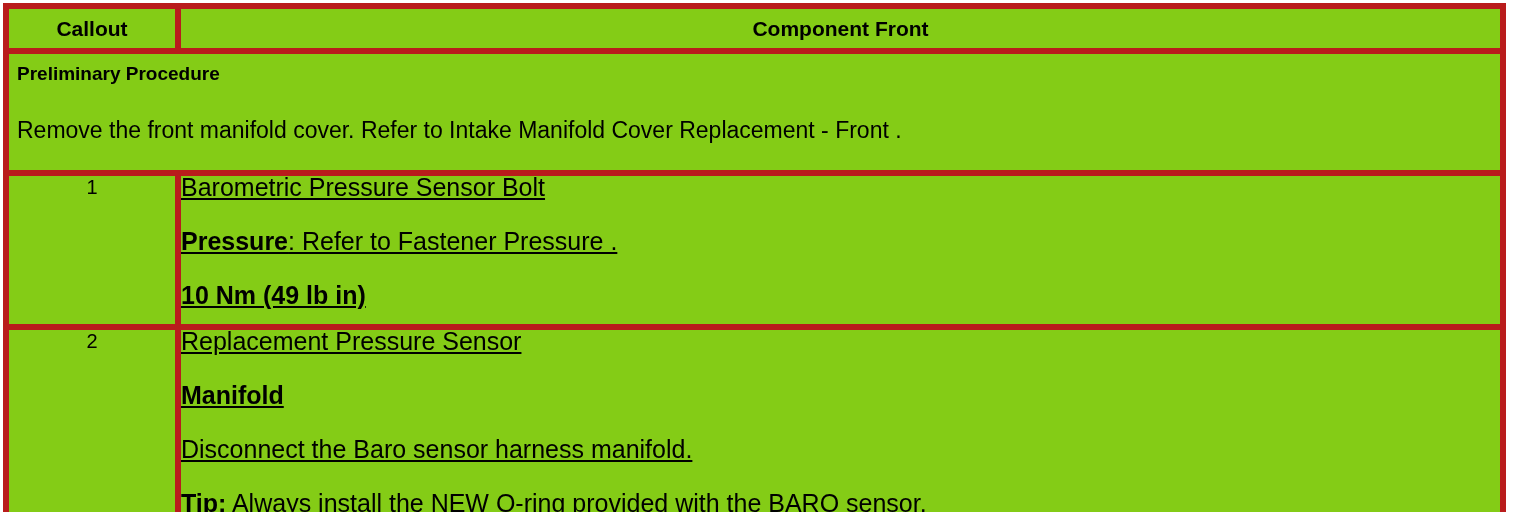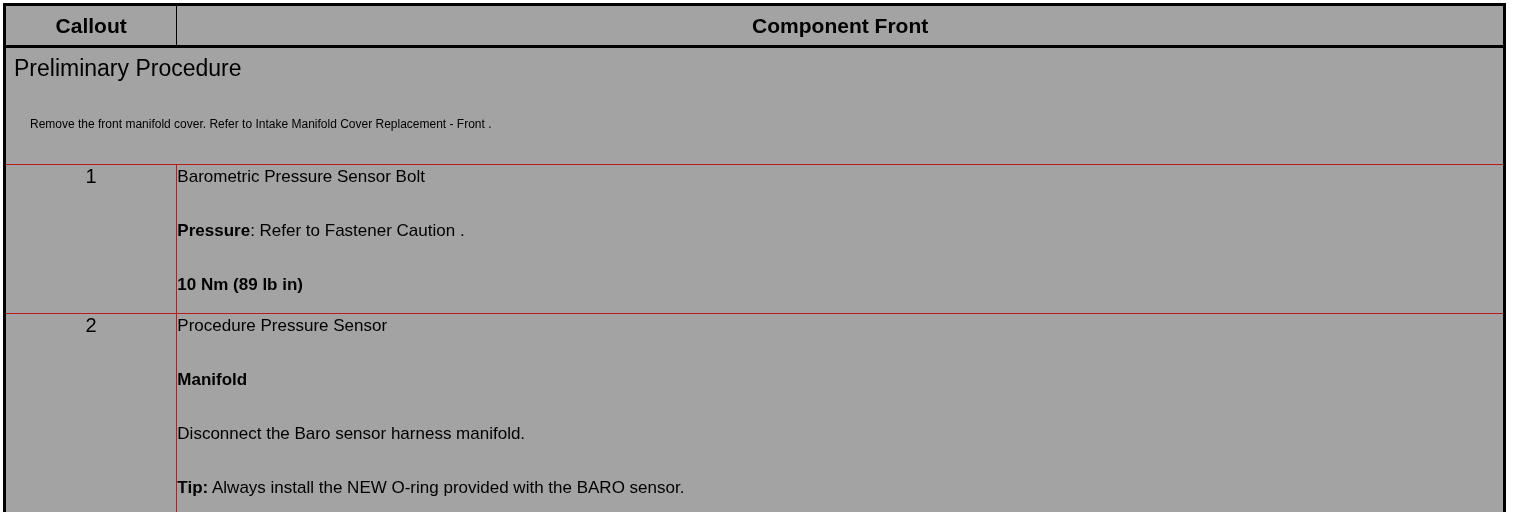--- a/index.html
+++ b/index.html
@@ -26,24 +26,24 @@
   table.callout-table {
     border-collapse: collapse;
     width: 1503px;
     height: 505px;
     table-layout: fixed;
     border: 3px solid #000000;
     background: #ffffff;
   }
   table.callout-table td,
   table.callout-table th {
-    border: 1px solid #b91c1c;
+    border: 6px solid #b91c1c;
     padding: 0;
     vertical-align: top;
-    background: #a3a3a3;
+    background: #84cc16;
   }
   col.col-callout { width: 172px; }
   col.col-name { width: 1325px; }
 
   
   tr.header-row th {
     border-bottom: 3px solid #000000;
     height: 39px;
     text-align: center;
     vertical-align: middle;
@@ -53,50 +53,51 @@
   }
   tr.header-row th.h-callout { border-right: 1px solid #000000; }
 
   
   tr.prelim-row td {
     height: 101px;
     padding: 9px 8px 6px 8px;
     vertical-align: top;
   }
   .prelim-title {
-    font-weight: normal;
-    font-size: 23px;
+    font-weight: bold;
+    font-size: 19px;
     line-height: 22px;
     margin: 0 0 34px 0;
   }
   .prelim-text {
     font-weight: normal;
-    font-size: 12px;
+    font-size: 23px;
     line-height: 23px;
-    margin: 16px;
+    margin: 0;
   }
 
   
   td.callout-num {
     text-align: center;
     vertical-align: middle;
     font-size: 20px;
     line-height: 23px;
     font-weight: normal;
   }
   td.component-cell {
     padding: 8px 8px 8px 6px;
     vertical-align: top;
   }
   .comp-line {
-    font-size: 17px;
+    font-size: 25px;
     line-height: 23px;
     font-weight: normal;
     margin: 0 0 31px 0;
     white-space: nowrap;
+    text-decoration: underline;
   }
   .comp-line:last-child { margin-bottom: 0; }
   .comp-line.bold-all { font-weight: bold; }
   .comp-line .lead-bold { font-weight: bold; }
 
   tr.row-1 td { height: 148px; }
   tr.row-2 td { height: 207px; }
 </style>
 </head>
 <body>
@@ -119,30 +120,30 @@
           <p class="prelim-title">Preliminary Procedure</p>
           <p class="prelim-text">Remove the front manifold cover. Refer to Intake Manifold Cover Replacement - Front .</p>
         </td>
       </tr>
 
       <tr class="row-1">
         <td class="callout-num">1</td>
         <td class="component-cell">
           <p class="comp-line">Barometric Pressure Sensor Bolt</p>
           <p class="comp-line">
-            <span class="lead-bold">Pressure</span><span>: Refer to Fastener Caution .</span>
+            <span class="lead-bold">Pressure</span><span>: Refer to Fastener Pressure .</span>
           </p>
-          <p class="comp-line bold-all">10 Nm (89 lb in)</p>
+          <p class="comp-line bold-all">10 Nm (49 lb in)</p>
         </td>
       </tr>
 
       <tr class="row-2">
         <td class="callout-num">2</td>
         <td class="component-cell">
-          <p class="comp-line">Procedure Pressure Sensor</p>
+          <p class="comp-line">Replacement Pressure Sensor</p>
           <p class="comp-line bold-all">Manifold</p>
           <p class="comp-line">Disconnect the Baro sensor harness manifold.</p>
           <p class="comp-line">
             <span class="lead-bold">Tip:</span><span> Always install the NEW O-ring provided with the BARO sensor.</span>
           </p>
         </td>
       </tr>
     </tbody>
   </table>
 </div>

